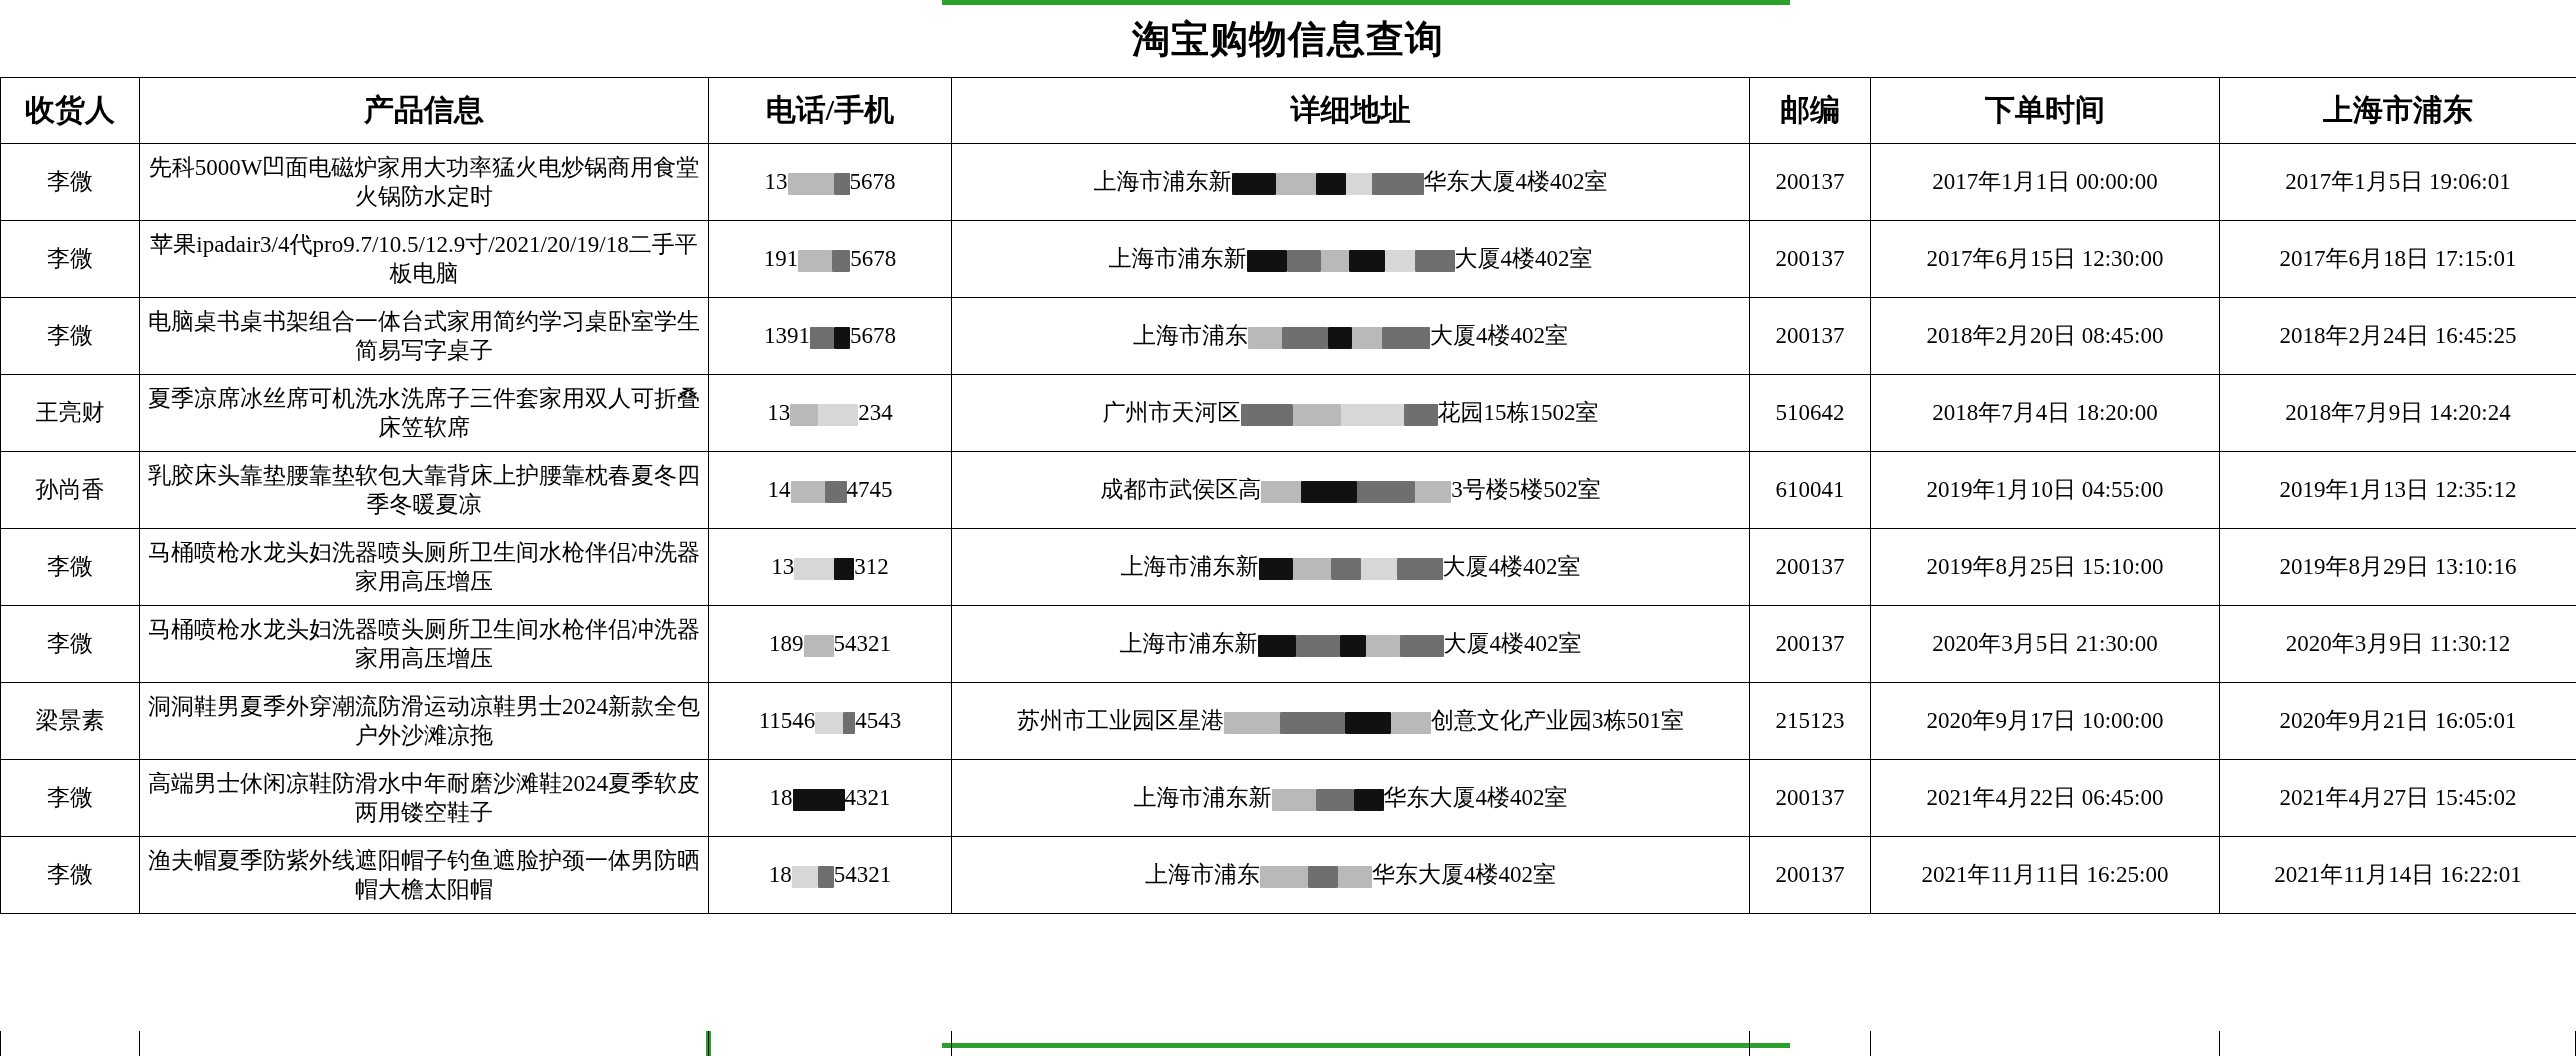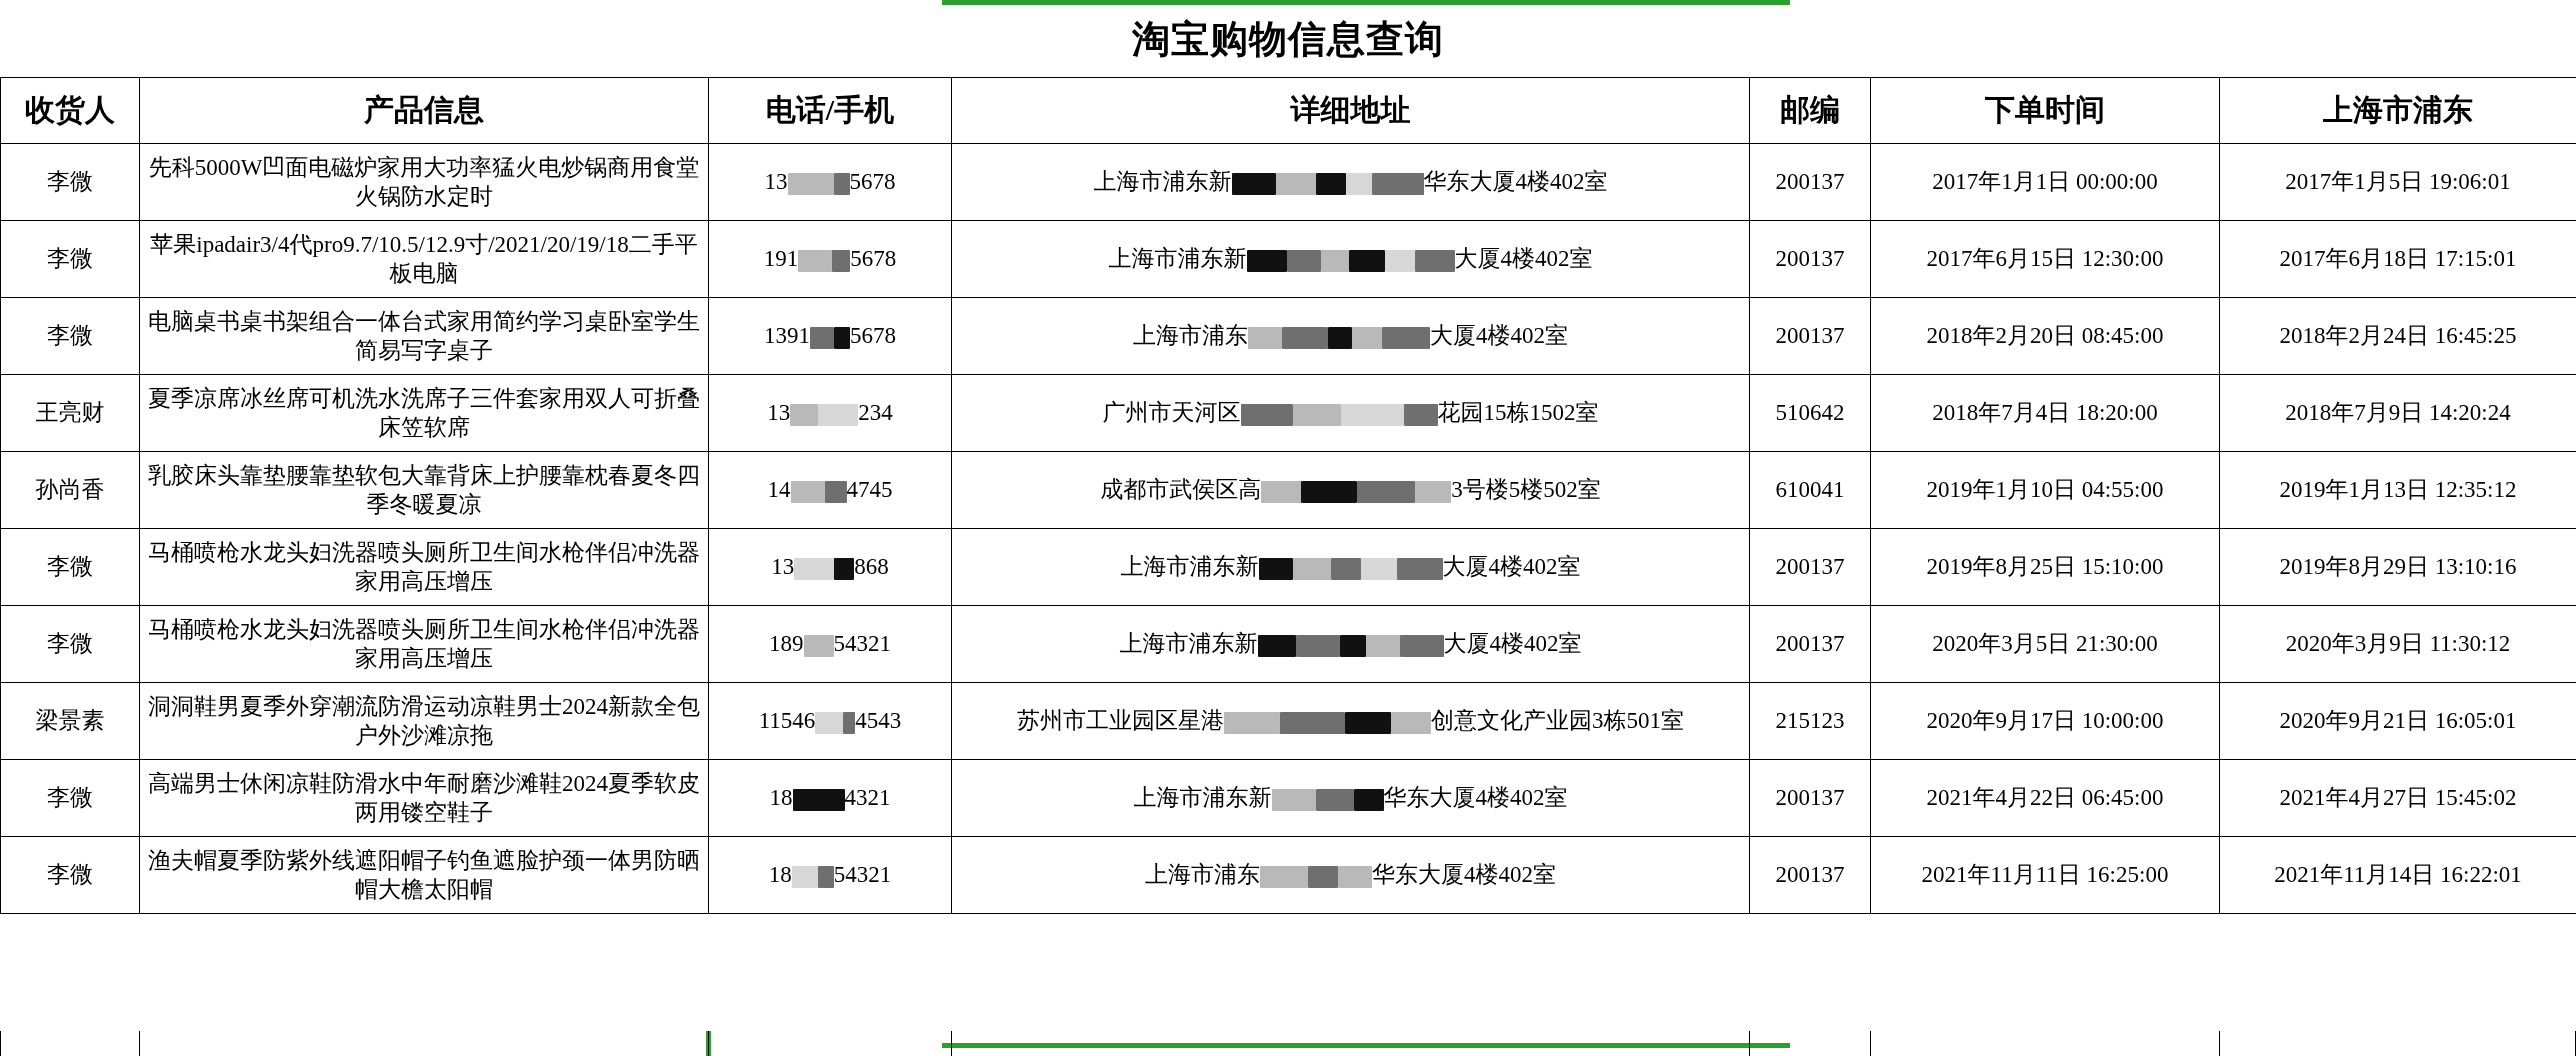--- a/index.html
+++ b/index.html
@@ -208,21 +208,21 @@
         <td class="phone"><span class="phone-inner"><span>14</span><span class="redact r-light" style="width:34px"></span><span class="redact r-mid" style="width:22px"></span><span>4745</span></span></td>
         <td class="addr"><span class="addr-inner"><span>成都市武侯区高</span><span class="redact r-light" style="width:40px"></span><span class="redact r-dark" style="width:56px"></span><span class="redact r-mid" style="width:58px"></span><span class="redact r-light" style="width:36px"></span><span>3号楼5楼502室</span></span></td>
         <td class="zip">610041</td>
         <td class="time">2019年1月10日 04:55:00</td>
         <td class="time">2019年1月13日 12:35:12</td>
       </tr>
 
       <tr>
         <td class="recv">李微</td>
         <td class="product">马桶喷枪水龙头妇洗器喷头厕所卫生间水枪伴侣冲洗器家用高压增压</td>
-        <td class="phone"><span class="phone-inner"><span>13</span><span class="redact r-xlight" style="width:40px"></span><span class="redact r-dark" style="width:20px"></span><span>868</span></span></td>
+        <td class="phone"><span class="phone-inner"><span>13</span><span class="redact r-xlight" style="width:40px"></span><span class="redact r-dark" style="width:20px"></span><span>312</span></span></td>
         <td class="addr"><span class="addr-inner"><span>上海市浦东新</span><span class="redact r-dark" style="width:34px"></span><span class="redact r-light" style="width:38px"></span><span class="redact r-mid" style="width:30px"></span><span class="redact r-xlight" style="width:36px"></span><span class="redact r-mid" style="width:46px"></span><span>大厦4楼402室</span></span></td>
         <td class="zip">200137</td>
         <td class="time">2019年8月25日 15:10:00</td>
         <td class="time">2019年8月29日 13:10:16</td>
       </tr>
 
       <tr>
         <td class="recv">李微</td>
         <td class="product">马桶喷枪水龙头妇洗器喷头厕所卫生间水枪伴侣冲洗器家用高压增压</td>
         <td class="phone"><span class="phone-inner"><span>189</span><span class="redact r-light" style="width:30px"></span><span>54321</span></span></td>

